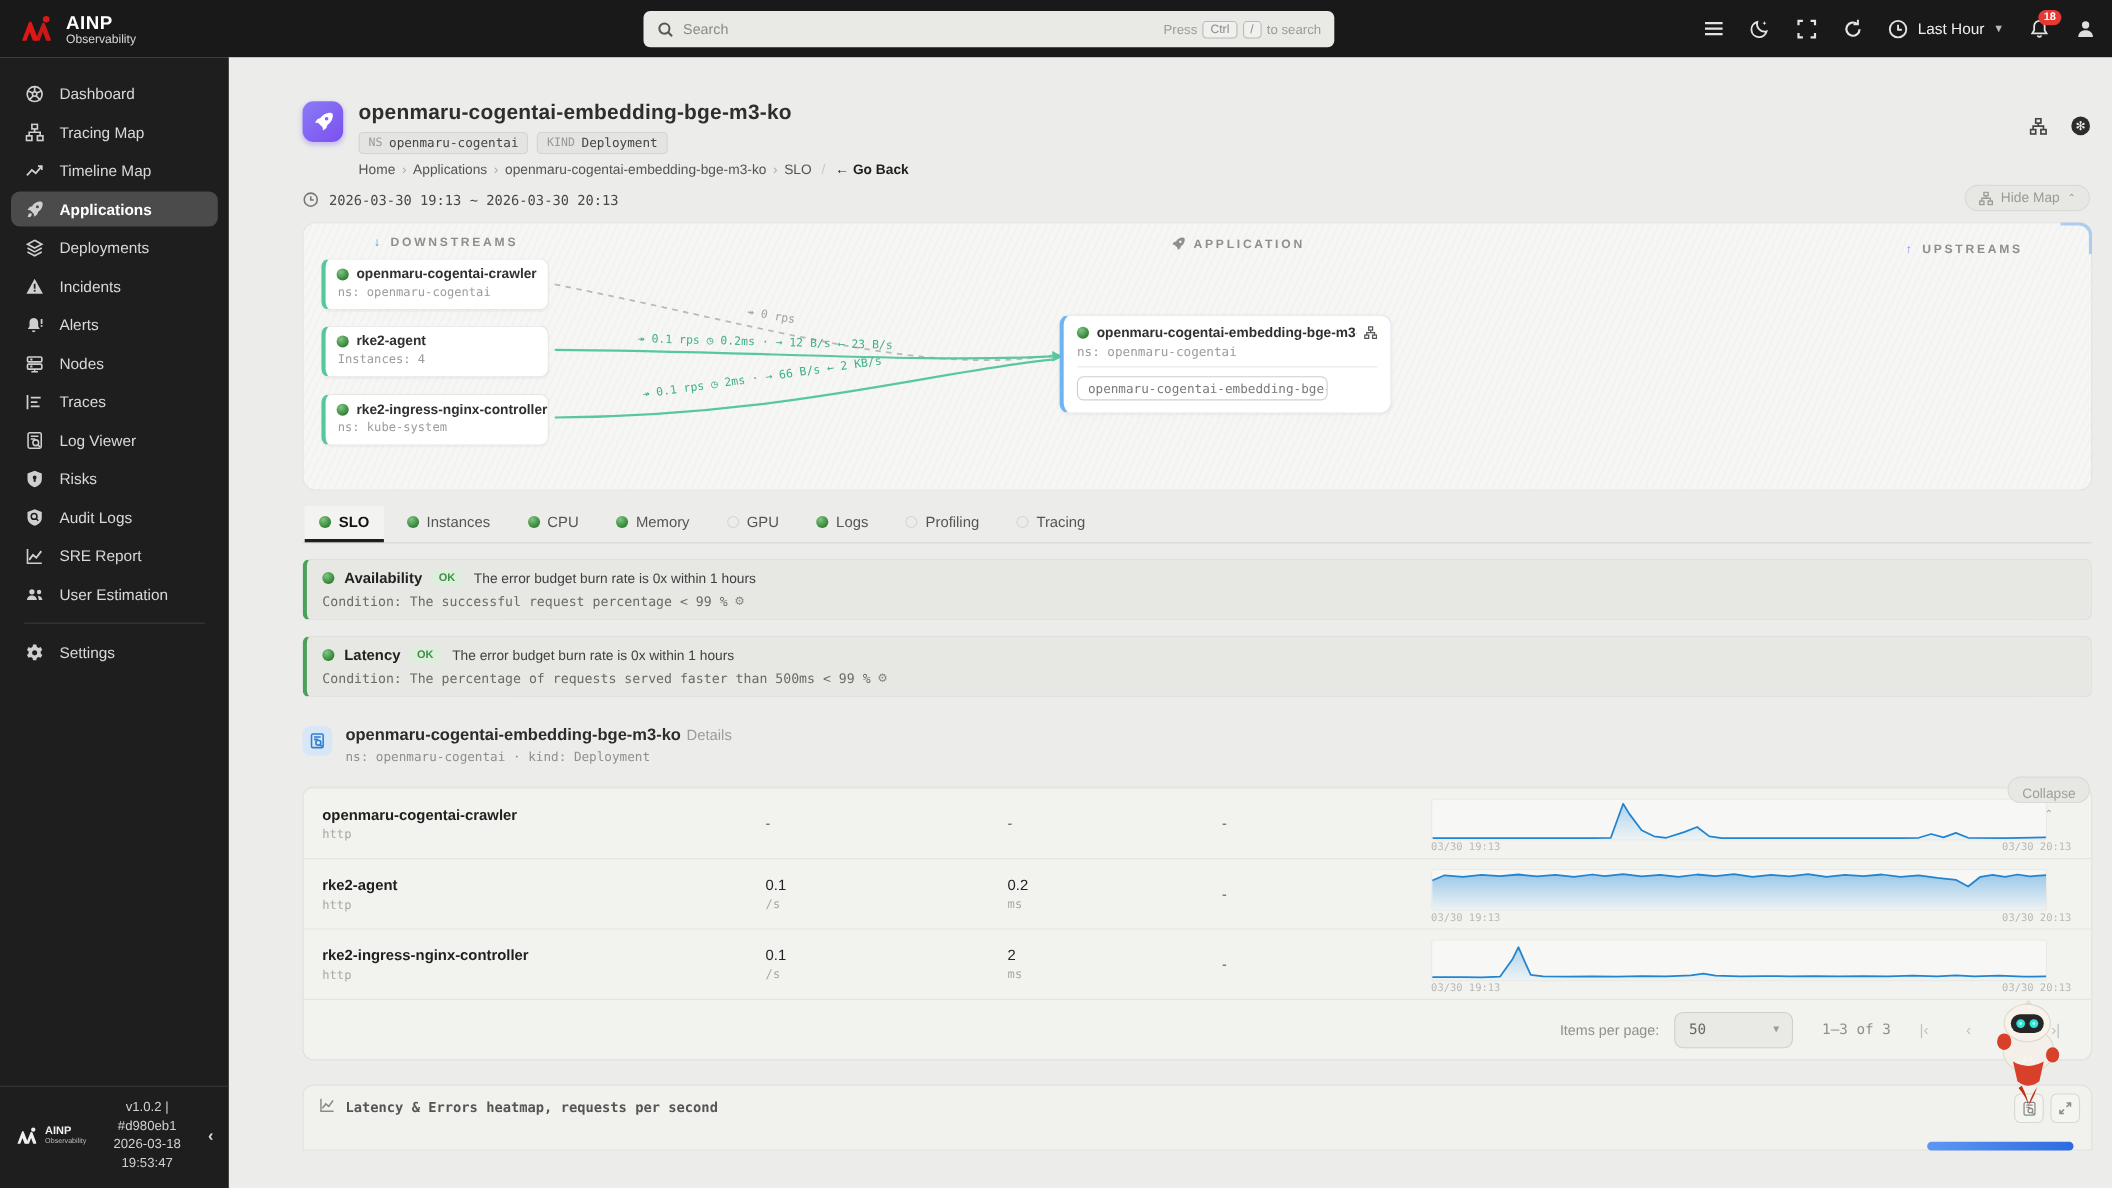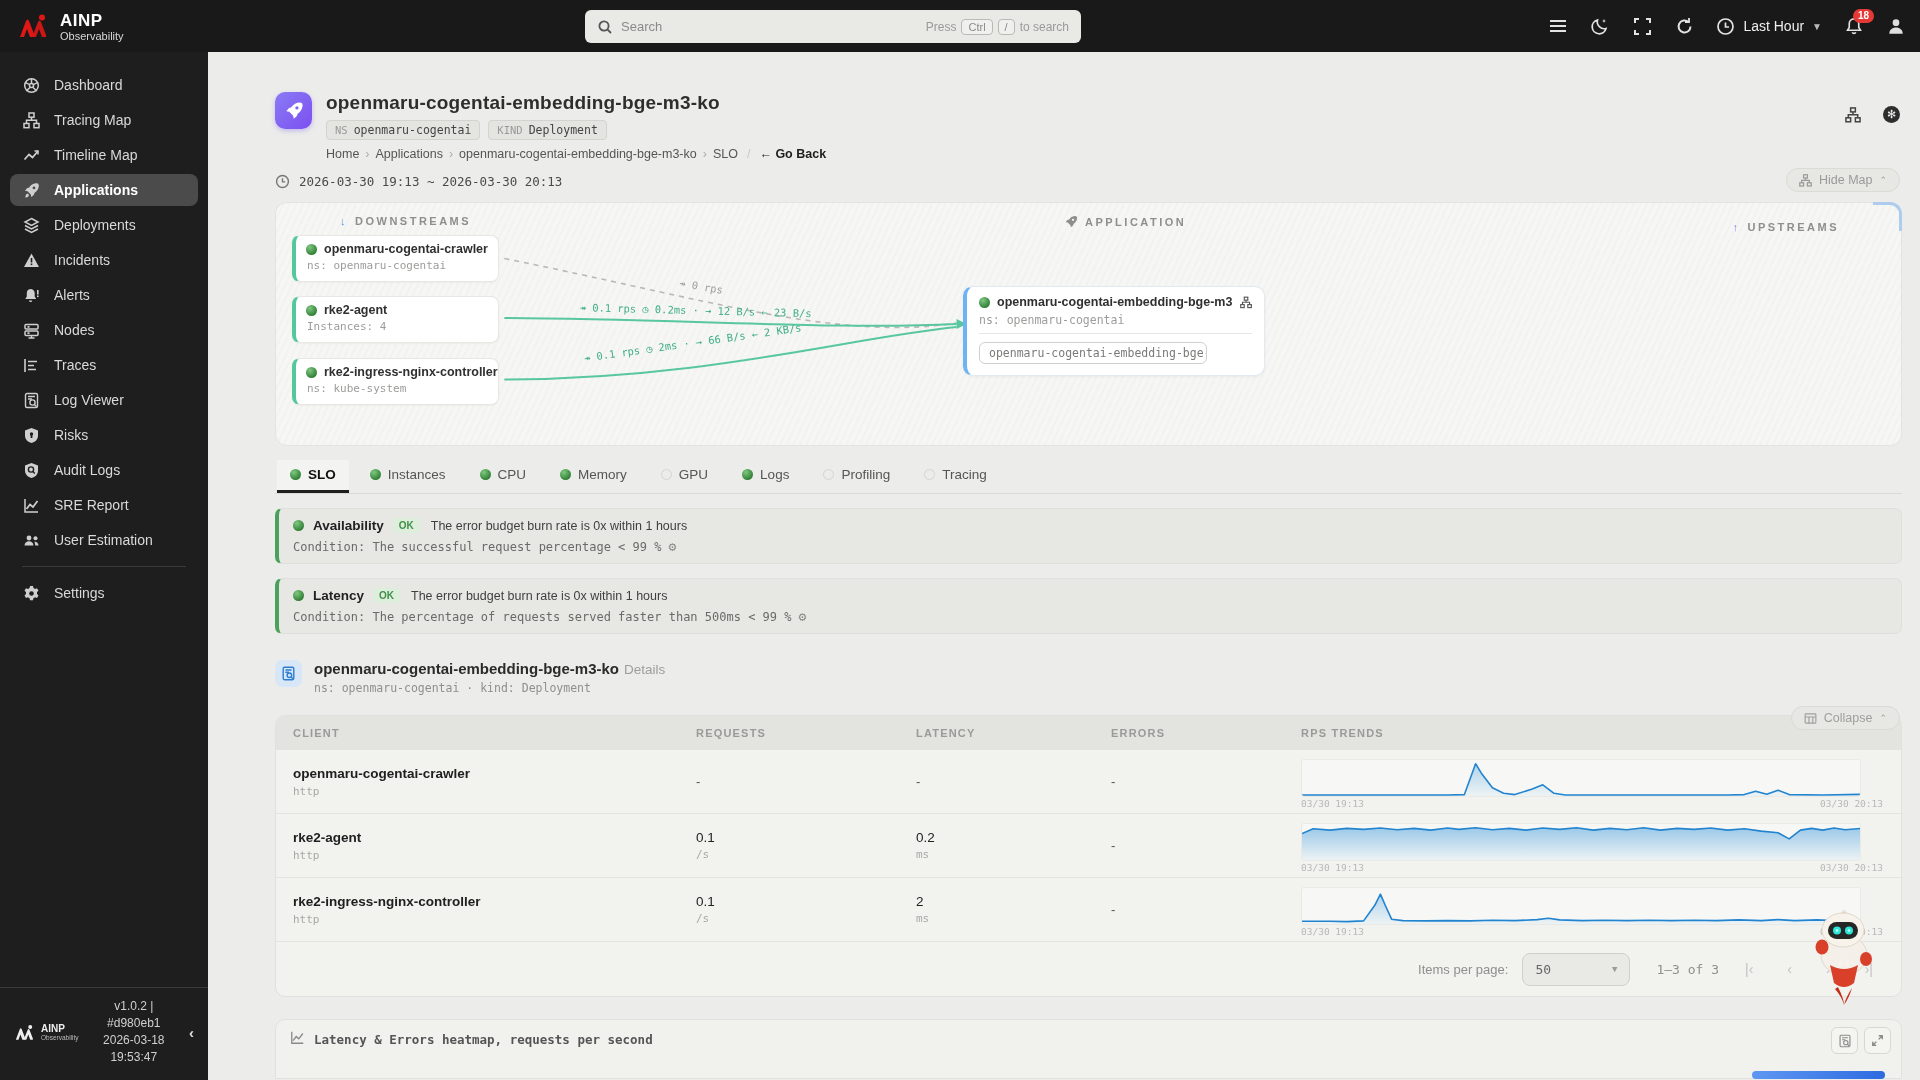--- a/index.html
+++ b/index.html
@@ -7,21 +7,21 @@
     font-family:"Liberation Sans", sans-serif; }
   .mono { font-family:"DejaVu Sans Mono", monospace; }
 
   
   .topbar { position:absolute; left:0; top:0; width:1920px; height:52px; background:#191919;
     display:flex; align-items:center; z-index:50; }
   .brand { display:flex; align-items:center; gap:10px; padding-left:18px; width:208px; }
   .brand-mark svg { display:block; }
   .brand-text .bt1 { color:#fff; font-weight:bold; font-size:17px; letter-spacing:.5px; }
   .brand-text .bt2 { color:#d8d8d8; font-size:11px; margin-top:-1px; }
-  .searchbox { position:absolute; left:585px; top:10px; width:496px; height:33px; background:#e9e9e6;
+  .searchbox { position:absolute; left:585px; top:10px; width:628px; height:33px; background:#e9e9e6;
     border-radius:6px; display:flex; align-items:center; padding:0 12px; gap:8px; }
   .searchbox input { flex:1; border:none; outline:none; background:transparent; font-size:13px; color:#444; }
   .searchbox input::placeholder { color:#8a8a8a; }
   .search-hint { display:flex; align-items:center; gap:5px; color:#9a9a98; font-size:12px; }
   .key { border:1px solid #b9b9b6; border-radius:4px; padding:1px 6px; font-size:11px; color:#8a8a88; background:#f0f0ee; }
   .top-actions { position:absolute; right:14px; top:0; height:52px; display:flex; align-items:center; gap:22px; color:#e3e3e3; }
   .tico { width:20px; height:20px; display:flex; align-items:center; justify-content:center; cursor:pointer; }
   .timerange { display:flex; align-items:center; gap:8px; font-size:14px; color:#eee; cursor:pointer; }
   .chev { font-size:10px; color:#bbb; }
   .bell-wrap { position:relative; }
@@ -120,21 +120,21 @@
   .slocard .l2 { margin-top:6px; font-size:12px; color:#6a6a68; display:flex; align-items:center; gap:7px; }
   .gear { color:#8a8a88; font-size:13px; cursor:pointer; }
 
   
   .details-head { position:relative; margin-top:26px; display:flex; gap:12px; }
   .dico { width:27px; height:27px; border-radius:7px; background:#d8e7f7; display:flex; align-items:center; justify-content:center; color:#2f7fd1; }
   .dtitle { font-size:15px; font-weight:bold; color:#2b2b2b; }
   .dtitle .suffix { font-weight:normal; color:#9d9d9b; font-size:13.5px; margin-left:5px; }
   .dsub { font-size:11.5px; color:#8f8f8d; margin-top:4px; }
   .collapse-btn { position:absolute; right:2px; top:46px; background:#e7e7e4; border:1px solid #dadad6; border-radius:13px;
-    height:24px; padding:0 12px; display:flex; align-items:center; gap:7px; color:#9f9f9d; font-size:12.5px; cursor:pointer; }
+    height:24px; padding:0 12px; display:flex; align-items:center; gap:7px; color:#9f9f9d; font-size:12.5px; cursor:pointer;flex-direction:column; }
 
   
   .tcard { margin-top:20px; border:1px solid #e0e0dc; border-radius:10px; background:#f2f2ef; overflow:hidden; }
   .trow { display:flex; align-items:stretch; }
   .thead { background:#e3e3df; height:33px; align-items:center; }
   .th { font-size:11px; letter-spacing:1.2px; color:#9a9a98; font-weight:bold; }
   .c-client { width:420px; padding-left:17px; } .c-req { width:220px; } .c-lat { width:195px; } .c-err { width:190px; }
   .c-trend { flex:1; padding-right:18px; }
   .drow { height:64px; border-top:1px solid #e3e3df; }
   .drow .cell { display:flex; flex-direction:column; justify-content:center; }
@@ -628,27 +628,20 @@
       <svg class="ic" width="13" height="13" viewBox="0 0 17 17" fill="none" stroke="#9f9f9d" stroke-width="1.5">
           <rect x="1.5" y="2.5" width="14" height="12" rx="1"></rect>
           <path d="M1.5 6.5h14M6.5 6.5v8M11.5 6.5v8"></path>
         </svg>
       <span>Collapse</span>
       <span style="font-size:9px">⌃</span>
     </span>
   </div>
 
   <div class="tcard">
-    <div class="trow thead">
-      <span class="th c-client">CLIENT</span>
-      <span class="th c-req">REQUESTS</span>
-      <span class="th c-lat">LATENCY</span>
-      <span class="th c-err">ERRORS</span>
-      <span class="th c-trend">RPS TRENDS</span>
-    </div>
 
     <div class="trow drow">
       <span class="cell c-client">
           <span class="cname">openmaru-cogentai-crawler</span>
           <span class="csub mono">http</span>
         </span>
       <span class="cell c-req">
           <span class="dash">-</span>
         </span>
       <span class="cell c-lat">

